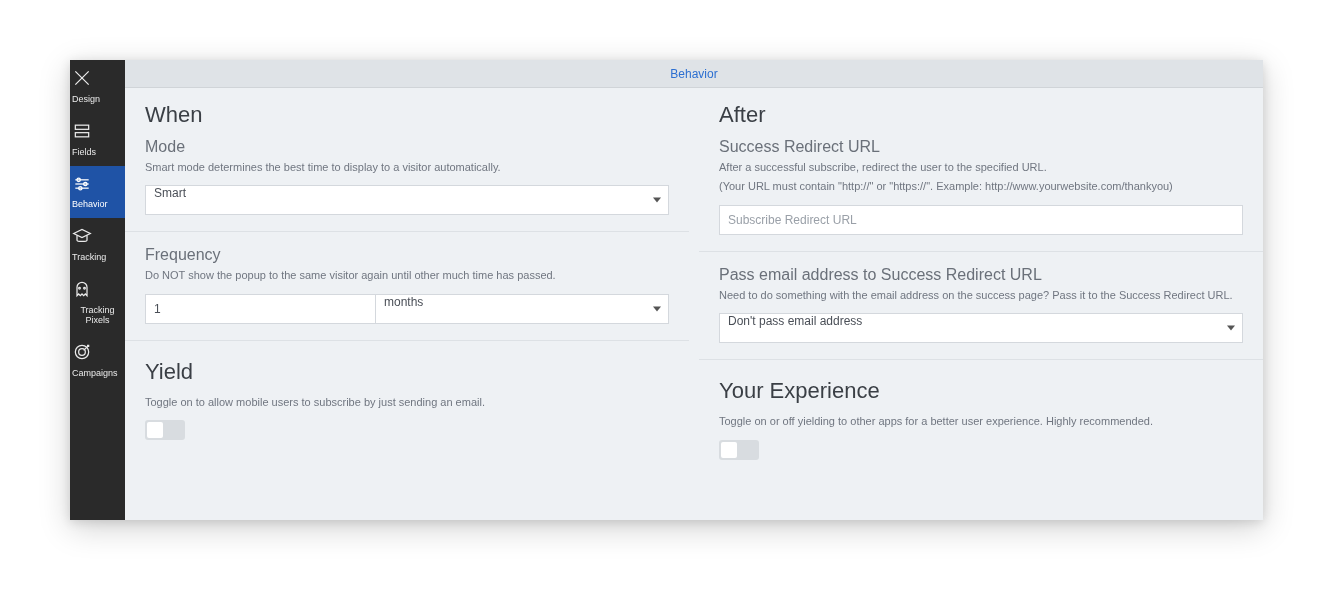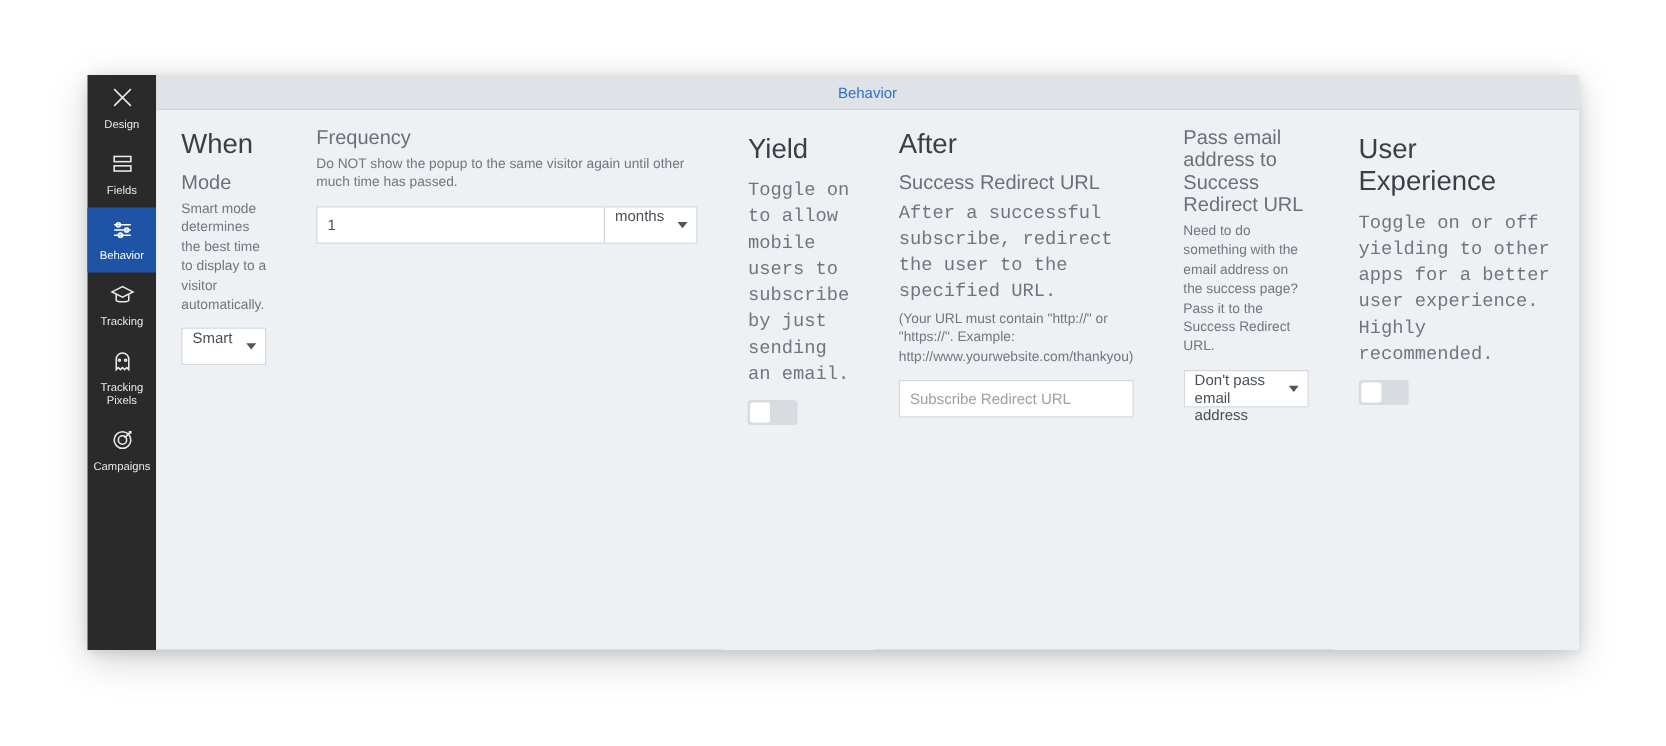--- a/index.html
+++ b/index.html
@@ -21,21 +21,21 @@
   .sidebar {
     width: 55px;
     background: #2a2a2a;
     flex: none;
     display: flex;
     flex-direction: column;
   }
   .side-item {
     display: flex;
     flex-direction: column;
-    align-items: center;
+    align-items: flex-start;
     justify-content: center;
     color: #eaeaea;
     font-size: 9px;
     padding: 8px 2px;
     cursor: pointer;
     line-height: 1.1;
     text-align: center;
   }
   .side-item.active { background: #1f53a6; color: #fff; }
   .side-item .side-icon { display:block; margin-bottom:4px; }
@@ -57,54 +57,53 @@
     display:flex;
     gap: 10px;
     background: #eef1f4;
     overflow:hidden;
   }
   .col {
     flex:1;
     background:#eef1f4;
     padding: 0;
     display:flex;
-    flex-direction:row;
+    flex-direction:column;
     min-width:0;
   }
   .section {
     padding: 14px 20px 16px 20px;
     border-bottom: 1px solid #dde1e5;
   }
   .section:last-child { border-bottom:none;}
   .section.padtop-lg { padding-top: 18px; }
   h2.heading {
     font-weight: 300;
     font-size: 22px;
     color: #3a3f45;
     margin-bottom: 10px;
   }
   .label {
     font-size: 16px;
     color: #6a7079;
     margin-bottom: 4px;
   }
   .help {
-    font-size: 15px;
+    font-size: 11px;
     color: #707680;
     margin-bottom: 4px;
     line-height: 1.4;
-    font-family: Liberation Mono, monospace;
   }
   .help2 {
     font-size: 11px;
     color: #707680;
     margin-bottom: 10px;
     line-height: 1.4;
   }
-  .field-row { margin-top: 4px; text-align: right; }
+  .field-row { margin-top: 4px; }
   .select, .input {
     width: 100%;
     height: 30px;
     background: #fff;
     border: 1px solid #d4d8dd;
     font-size: 12px;
     color: #4a4f57;
     padding: 0 26px 0 8px;
     position: relative;
   }
@@ -273,21 +272,21 @@
             <div class="help2">Need to do something with the email address on the success page? Pass it to the Success Redirect URL.</div>
             <div class="select-wrap">
               <div class="select">
                 <span>Don't pass email address</span>
               </div>
               <span class="caret"></span>
             </div>
           </div>
 
           <div class="section padtop-lg">
-            <h2 class="heading">User Experience</h2>
+            <h2 class="heading">Your Experience</h2>
             <div class="help">Toggle on or off yielding to other apps for a better user experience. Highly recommended.</div>
             <div class="toggle">
               <div class="knob"></div>
             </div>
           </div>
         </div>
       </div>
     </div>
   </div>
 </div>

